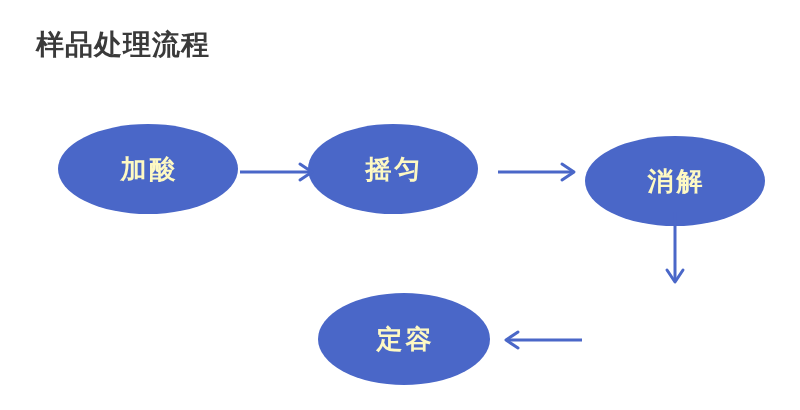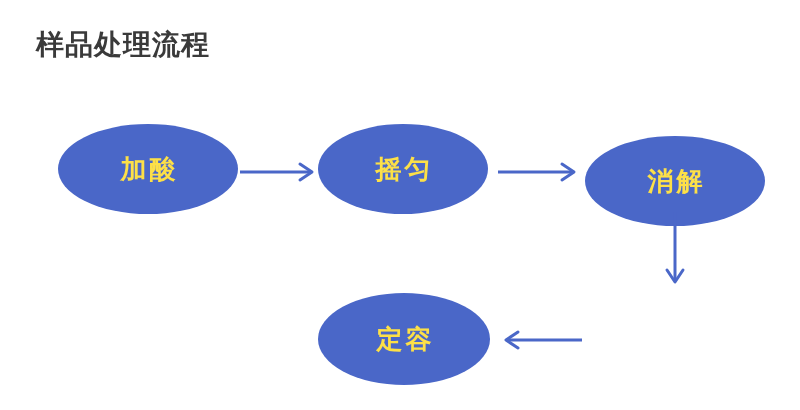--- a/index.html
+++ b/index.html
@@ -30,31 +30,31 @@
     white-space: nowrap;
     line-height: 1.2;
   }
   .node {
     position: absolute;
     display: flex;
     align-items: center;
     justify-content: center;
     background: #4a67c8;
     border-radius: 50%;
-    color: #fde047;
+    color: #fef9c3;
     font-size: 26px;
     font-weight: bold;
     letter-spacing: 3px;
     text-indent: 3px;
     white-space: nowrap;
     box-sizing: border-box;
   }
   
   #node-jiasuan  { left: 58px;  top: 124px; width: 180px; height: 90px; }
-  #node-yaoyun   { left: 318px; top: 124px; width: 170px; height: 90px; }
+  #node-yaoyun   { left: 308px; top: 124px; width: 170px; height: 90px; }
   #node-xiaojie  { left: 585px; top: 136px; width: 180px; height: 90px; }
   
   #node-dingrong { left: 318px; top: 293px; width: 172px; height: 92px; text-align: right; }
   #node-gansuan  { left: 585px; top: 293px; width: 180px; height: 92px; }
 
   .arrow-svg {
     position: absolute;
     overflow: visible;
   }
   #arrow-1 { left: 238px; top: 158px; width: 82px; height: 28px; }

